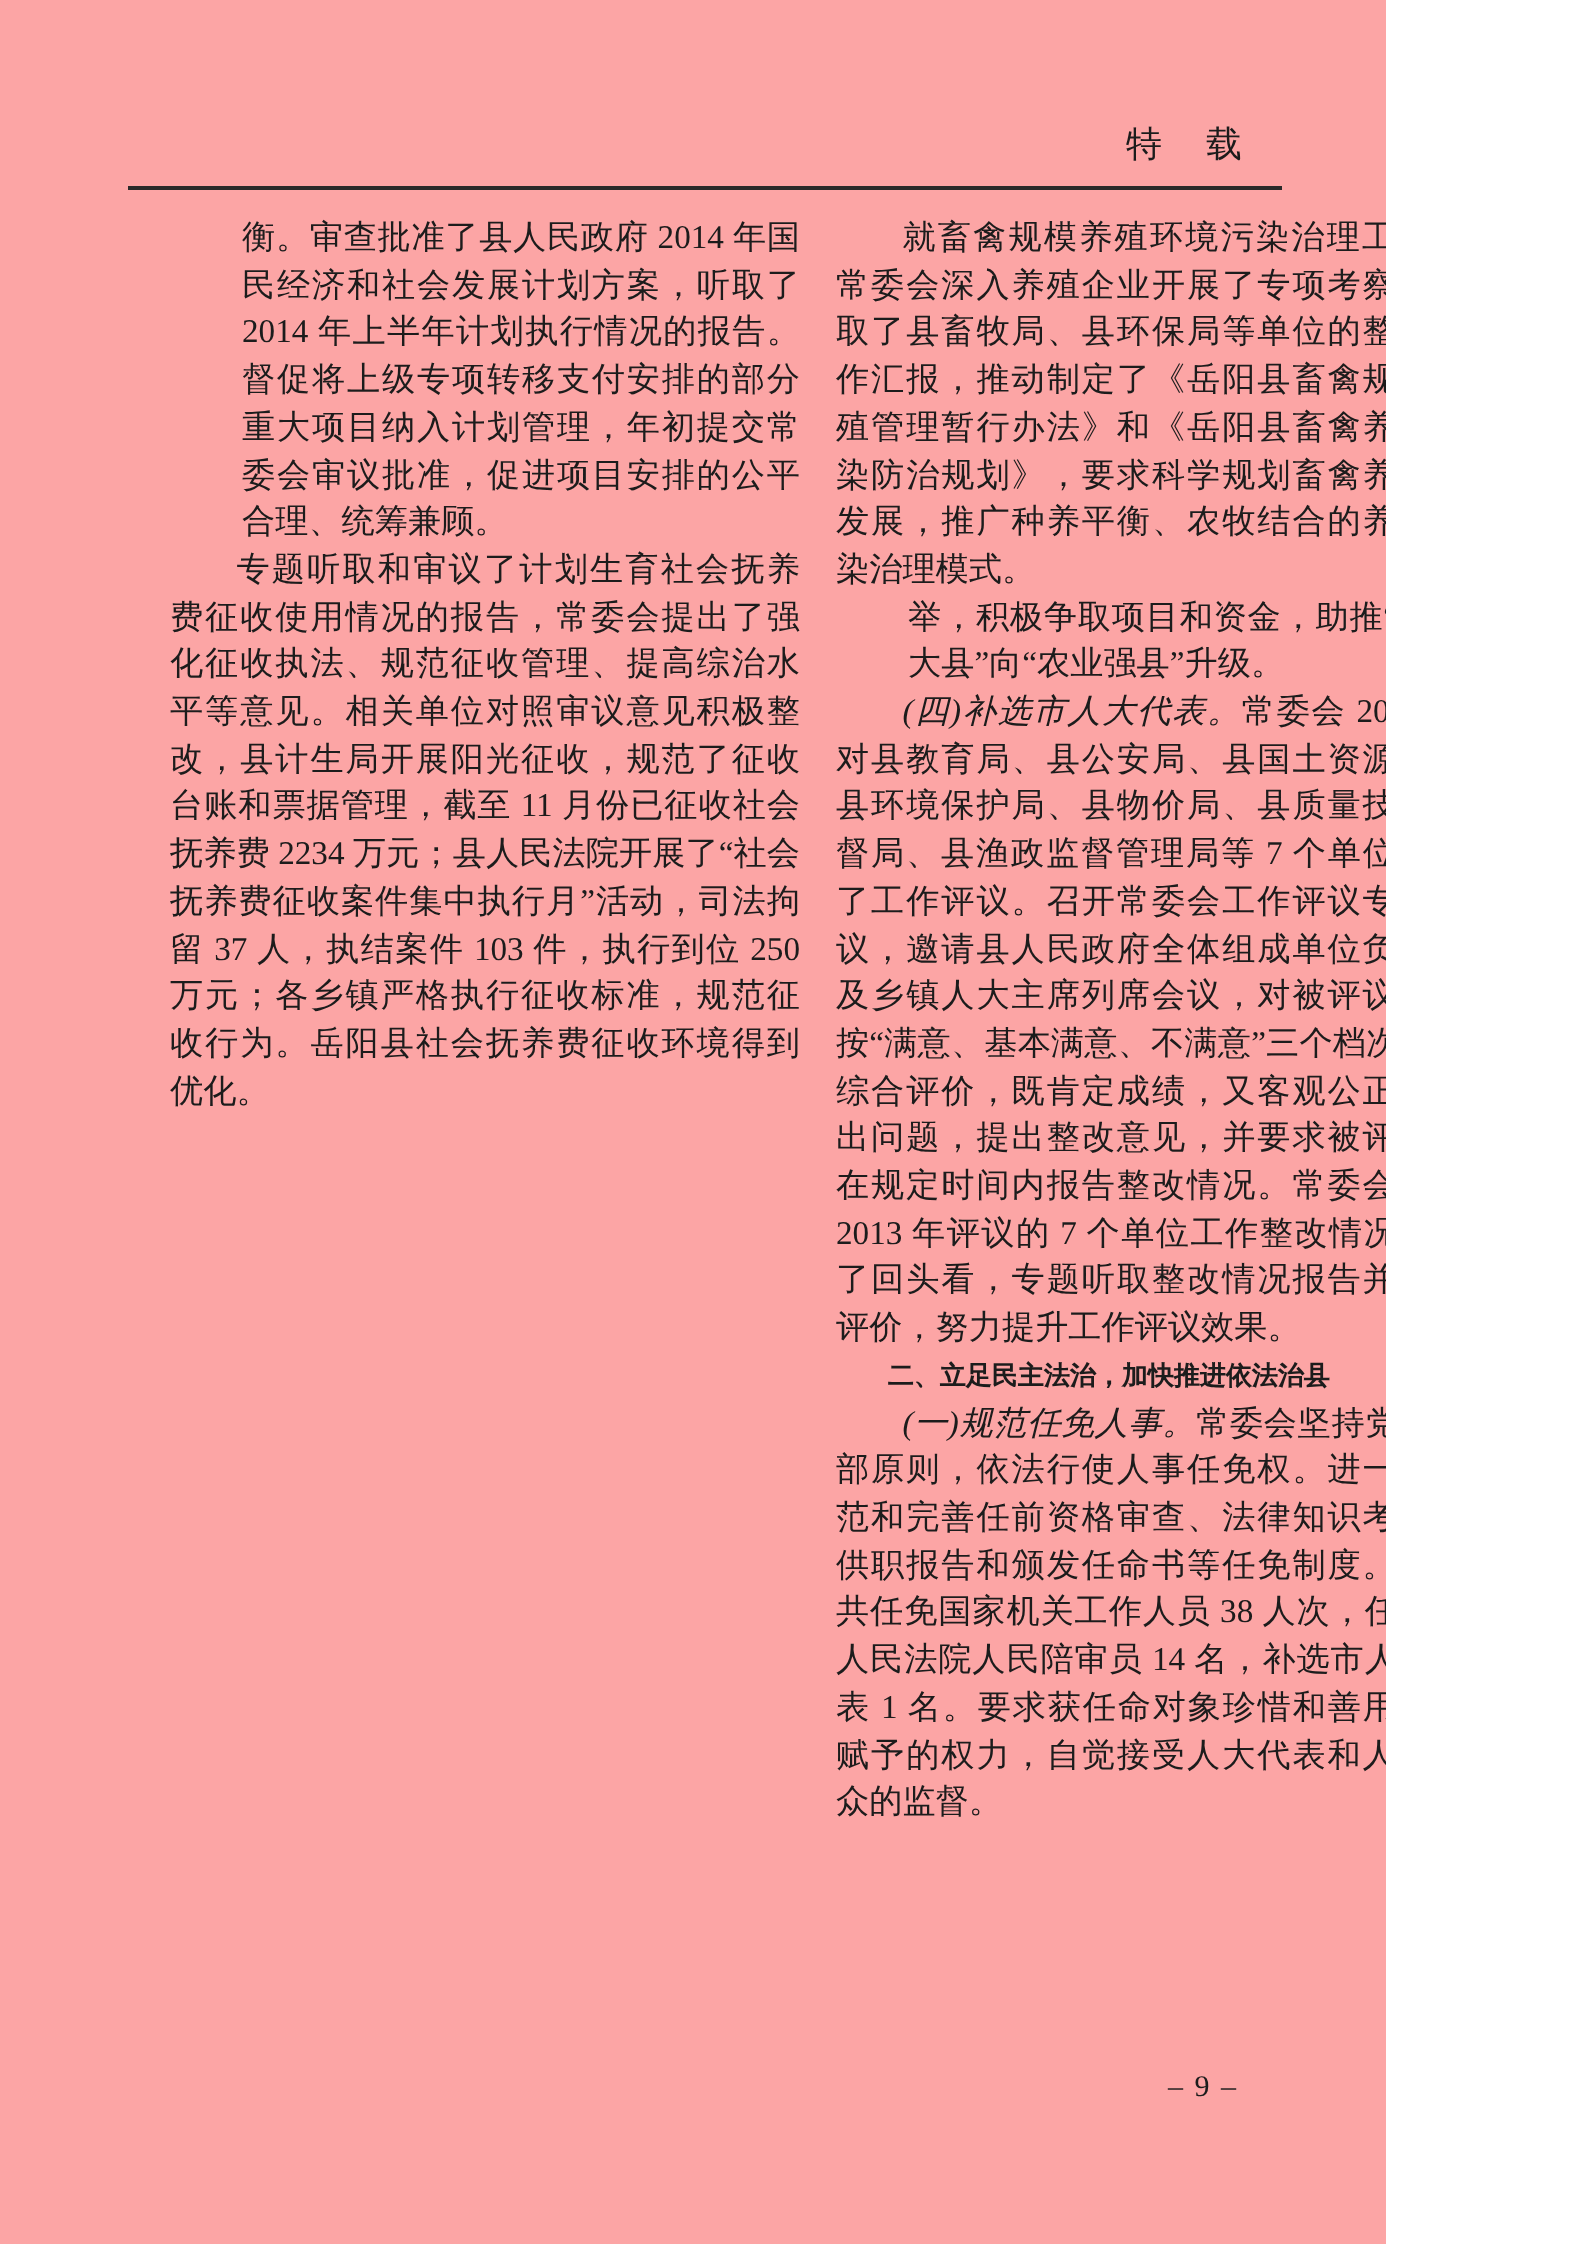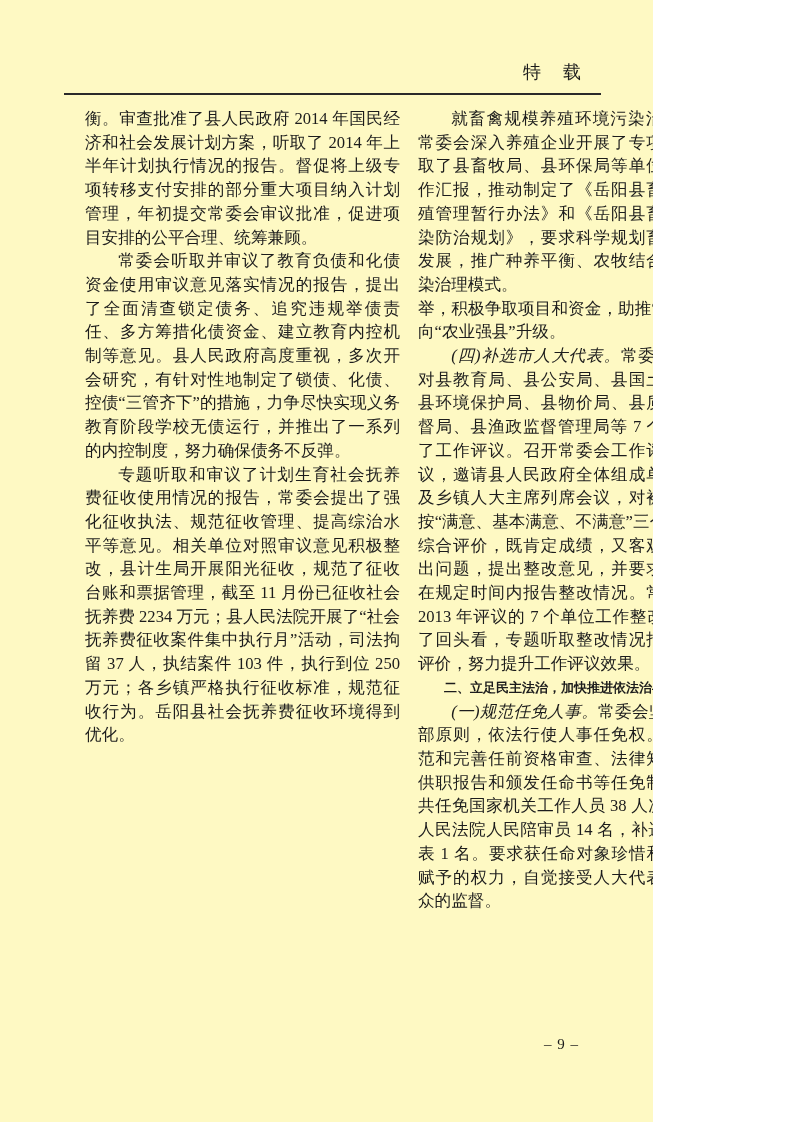--- a/index.html
+++ b/index.html
@@ -1,23 +1,24 @@
 <!DOCTYPE html>
 <html lang="zh"><head>
 <meta charset="utf-8">
 <style>
   html, body { margin: 0; padding: 0; background: #ffffff; }
   .page {
     position: relative;
     width: 653px;
     height: 1122px;
-    background: #fef9c3;
+    background: #fca5a5;
     font-family: "Liberation Serif", "DejaVu Serif", serif;
     color: #1c1c1c;
     overflow: hidden;
+    padding-left: 40px;
   }
   .header {
     position: absolute;
     top: 60px;
     left: 64px;
     right: 52px;
     border-bottom: 2px solid #2a2a2a;
     padding-bottom: 9px;
     text-align: right;
   }
@@ -34,21 +35,21 @@
     display: flex;
     gap: 18px;
   }
   .column {
     width: 315px;
     font-size: 16.6px;
     line-height: 23.7px;
     text-align: justify;
   }
   .para { margin: 0; text-indent: 2em; }
-  .para.no-indent { text-indent: 0; }
+  .para.no-indent { text-indent: 0; margin-left: 36px; }
   .lead { font-style: italic; }
   .section-heading {
     margin: 0;
     text-indent: 2em;
     font-weight: bold;
     font-family: "Liberation Sans", "DejaVu Sans", sans-serif;
     font-size: 13px;
     line-height: 23.7px;
   }
   .footer {
@@ -65,21 +66,20 @@
 <div class="page">
 
   <div class="header">
     <span class="header-title">特　载</span>
   </div>
 
   <div class="content">
 
     <div class="column">
       <p class="para no-indent"><span>衡。审查批准了县人民政府 2014 年国民经济和社会发展计划方案，听取了 2014 年上半年计划执行情况的报告。督促将上级专项转移支付安排的部分重大项目纳入计划管理，年初提交常委会审议批准，促进项目安排的公平合理、统筹兼顾。</span></p>
-      <p class="para"><span>常委会听取并审议了教育负债和化债资金使用审议意见落实情况的报告，提出了全面清查锁定债务、追究违规举债责任、多方筹措化债资金、建立教育内控机制等意见。县人民政府高度重视，多次开会研究，有针对性地制定了锁债、化债、控债“三管齐下”的措施，力争尽快实现义务教育阶段学校无债运行，并推出了一系列的内控制度，努力确保债务不反弹。</span></p>
       <p class="para"><span>专题听取和审议了计划生育社会抚养费征收使用情况的报告，常委会提出了强化征收执法、规范征收管理、提高综治水平等意见。相关单位对照审议意见积极整改，县计生局开展阳光征收，规范了征收台账和票据管理，截至 11 月份已征收社会抚养费 2234 万元；县人民法院开展了“社会抚养费征收案件集中执行月”活动，司法拘留 37 人，执结案件 103 件，执行到位 250 万元；各乡镇严格执行征收标准，规范征收行为。岳阳县社会抚养费征收环境得到优化。</span></p>
 
     </div>
 
     <div class="column">
       <p class="para"><span>就畜禽规模养殖环境污染治理工作，常委会深入养殖企业开展了专项考察，听取了县畜牧局、县环保局等单位的整改工作汇报，推动制定了《岳阳县畜禽规模养殖管理暂行办法》和《岳阳县畜禽养殖污染防治规划》，要求科学规划畜禽养殖业发展，推广种养平衡、农牧结合的养殖污染治理模式。</span></p>
       <p class="para no-indent"><span>举，积极争取项目和资金，助推“农业大县”向“农业强县”升级。</span></p>
       <p class="para"><span class="lead">(四)补选市人大代表。</span><span>常委会 2014 年对县教育局、县公安局、县国土资源局、县环境保护局、县物价局、县质量技术监督局、县渔政监督管理局等 7 个单位开展了工作评议。召开常委会工作评议专题会议，邀请县人民政府全体组成单位负责人及乡镇人大主席列席会议，对被评议单位按“满意、基本满意、不满意”三个档次进行综合评价，既肯定成绩，又客观公正地指出问题，提出整改意见，并要求被评单位在规定时间内报告整改情况。常委会还对 2013 年评议的 7 个单位工作整改情况开展了回头看，专题听取整改情况报告并进行评价，努力提升工作评议效果。</span></p>
       <p class="section-heading">二、立足民主法治，加快推进依法治县</p>
       <p class="para"><span class="lead">(一)规范任免人事。</span><span>常委会坚持党管干部原则，依法行使人事任免权。进一步规范和完善任前资格审查、法律知识考试、供职报告和颁发任命书等任免制度。全年共任免国家机关工作人员 38 人次，任命县人民法院人民陪审员 14 名，补选市人大代表 1 名。要求获任命对象珍惜和善用人民赋予的权力，自觉接受人大代表和人民群众的监督。</span></p>

